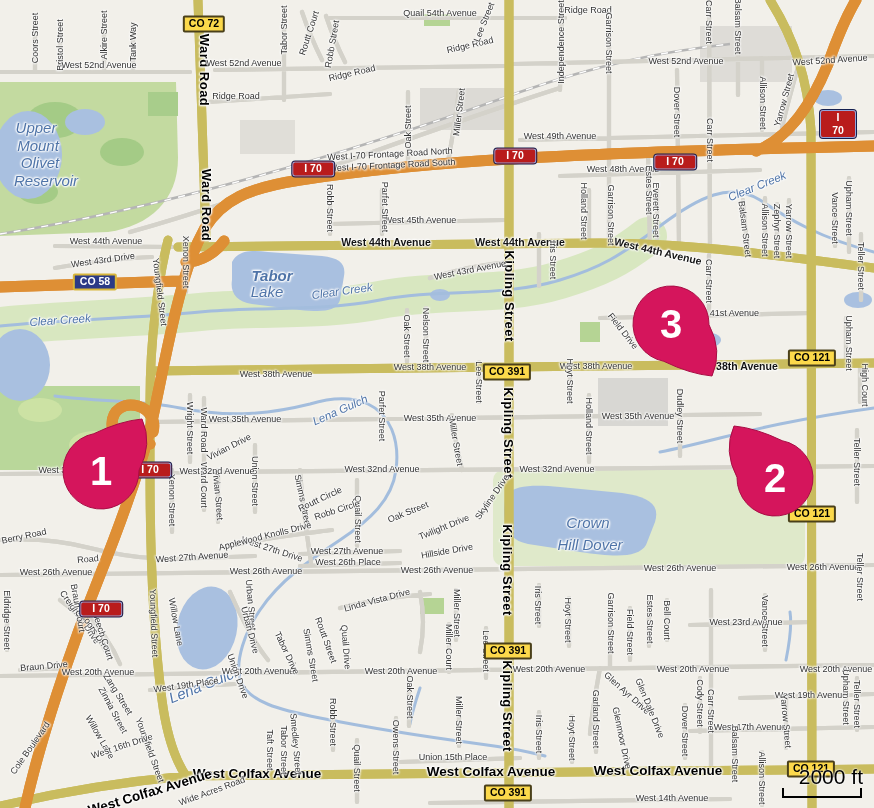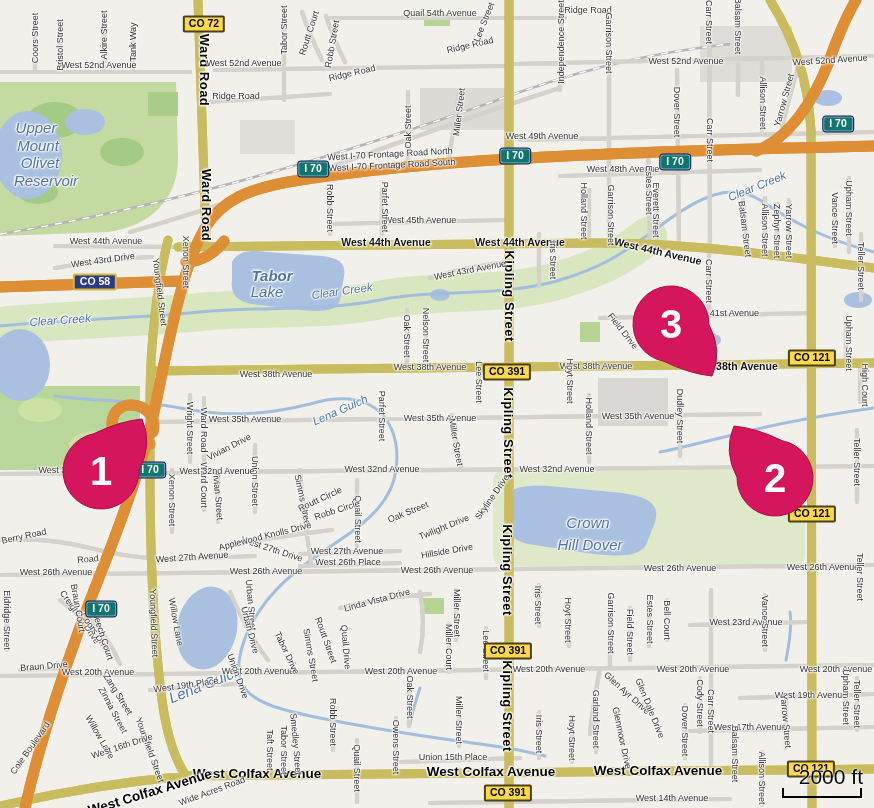--- a/index.html
+++ b/index.html
@@ -11,21 +11,21 @@
   #markers{z-index:4;}
   .lbl{position:absolute;white-space:nowrap;color:#333;
        text-shadow:0 0 2px #fff,0 0 2px #fff,0 0 3px #fff,1px 1px 2px #fff,-1px -1px 2px #fff;}
   .lbl-s{font-size:9px;}
   .lbl-ab{font-size:10.5px;font-weight:bold;color:#141414;}
   .lbl-abl{font-size:13.5px;font-weight:bold;color:#000;}
   .lbl-vb{font-size:13px;font-weight:bold;color:#000;letter-spacing:.5px;}
   .lbl-w{font-size:11.5px;font-style:italic;color:#4f74a8;}
   .lbl-wl{font-size:15px;font-style:italic;color:#4f74a8;}
   .shield{position:absolute;transform:translate(-50%,-50%);font-weight:bold;text-align:center;line-height:1.25;}
-  .sh-i{background:#0f766e;color:#fff;font-size:10.5px;padding:1px 6px;border-radius:3px;
+  .sh-i{background:#b91c1c;color:#fff;font-size:10.5px;padding:1px 12px;border-radius:3px;
         box-shadow:0 0 0 1px #141f4f, inset 0 0 0 1px #94a5da;}
   .sh-y{background:#fcd94b;color:#000;font-size:10.5px;padding:0 4px;border:2px solid #4a401a;border-radius:2px;}
   .sh-b{background:#2b3a86;color:#fff;font-size:10.5px;padding:0 5px;border:2px solid #d8b63a;border-radius:2px;}
   .marker{position:absolute;width:120px;height:120px;cursor:pointer;}
   #attrib{position:absolute;left:12px;top:774px;z-index:5;font-size:17px;color:#1d1d1d;
           text-shadow:0 0 2px #fff,0 0 2px #fff;}
   #scaletext{position:absolute;right:11px;top:765px;z-index:5;font-size:21px;color:#000;
           text-shadow:0 0 2px #fff,0 0 2px #fff;}
   #scalebar{position:absolute;right:12px;top:788px;z-index:5;width:76px;height:8px;
           border-left:2px solid #000;border-right:2px solid #000;border-bottom:2px solid #000;}
@@ -136,21 +136,21 @@
       <span class="lbl lbl-s" style="left: 309px; top: 33px; transform: translate(-50%, -50%) rotate(-72deg);">Routt Court</span>
       <span class="lbl lbl-s" style="left: 332px; top: 44px; transform: translate(-50%, -50%) rotate(-80deg);">Robb Street</span>
       <span class="lbl lbl-s" style="left: 440px; top: 13px; transform: translate(-50%, -50%) rotate(0deg);">Quail 54th Avenue</span>
       <span class="lbl lbl-s" style="left: 470px; top: 45px; transform: translate(-50%, -50%) rotate(-13deg);">Ridge Road</span>
       <span class="lbl lbl-s" style="left: 352px; top: 73px; transform: translate(-50%, -50%) rotate(-13deg);">Ridge Road</span>
       <span class="lbl lbl-s" style="left: 484px; top: 22px; transform: translate(-50%, -50%) rotate(-68deg);">Lee Street</span>
       <span class="lbl lbl-s" style="left: 408px; top: 127px; transform: translate(-50%, -50%) rotate(-90deg);">Oak Street</span>
       <span class="lbl lbl-s" style="left: 459px; top: 112px; transform: translate(-50%, -50%) rotate(-83deg);">Miller Street</span>
       <span class="lbl lbl-s" style="left: 561px; top: 42px; transform: translate(-50%, -50%) rotate(-90deg);">Independence Street</span>
       <span class="lbl lbl-s" style="left: 588px; top: 10px; transform: translate(-50%, -50%) rotate(0deg);">Ridge Road</span>
-      <span class="lbl lbl-s" style="left: 536px; top: 136px; transform: translate(-50%, -50%) rotate(0deg); padding-left: 12px;">West 49th Avenue</span>
+      <span class="lbl lbl-s" style="left: 554px; top: 136px; transform: translate(-50%, -50%) rotate(0deg); padding-left: 12px;">West 49th Avenue</span>
       <span class="lbl lbl-s" style="left: 390px; top: 154px; transform: translate(-50%, -50%) rotate(-3deg);">West I-70 Frontage Road North</span>
       <span class="lbl lbl-s" style="left: 392px; top: 165px; transform: translate(-50%, -50%) rotate(-3deg);">West I-70 Frontage Road South</span>
       <span class="lbl lbl-s" style="left: 609px; top: 43px; transform: translate(-50%, -50%) rotate(90deg);">Garrison Street</span>
       <span class="lbl lbl-s" style="left: 709px; top: 22px; transform: translate(-50%, -50%) rotate(90deg);">Carr Street</span>
       <span class="lbl lbl-s" style="left: 738px; top: 26px; transform: translate(-50%, -50%) rotate(90deg);">Balsam Street</span>
       <span class="lbl lbl-s" style="left: 686px; top: 61px; transform: translate(-50%, -50%) rotate(0deg);">West 52nd Avenue</span>
       <span class="lbl lbl-s" style="left: 830px; top: 60px; transform: translate(-50%, -50%) rotate(-4deg);">West 52nd Avenue</span>
       <span class="lbl lbl-s" style="left: 677px; top: 112px; transform: translate(-50%, -50%) rotate(90deg);">Dover Street</span>
       <span class="lbl lbl-s" style="left: 710px; top: 140px; transform: translate(-50%, -50%) rotate(90deg);">Carr Street</span>
       <span class="lbl lbl-s" style="left: 763px; top: 103px; transform: translate(-50%, -50%) rotate(90deg);">Allison Street</span>

